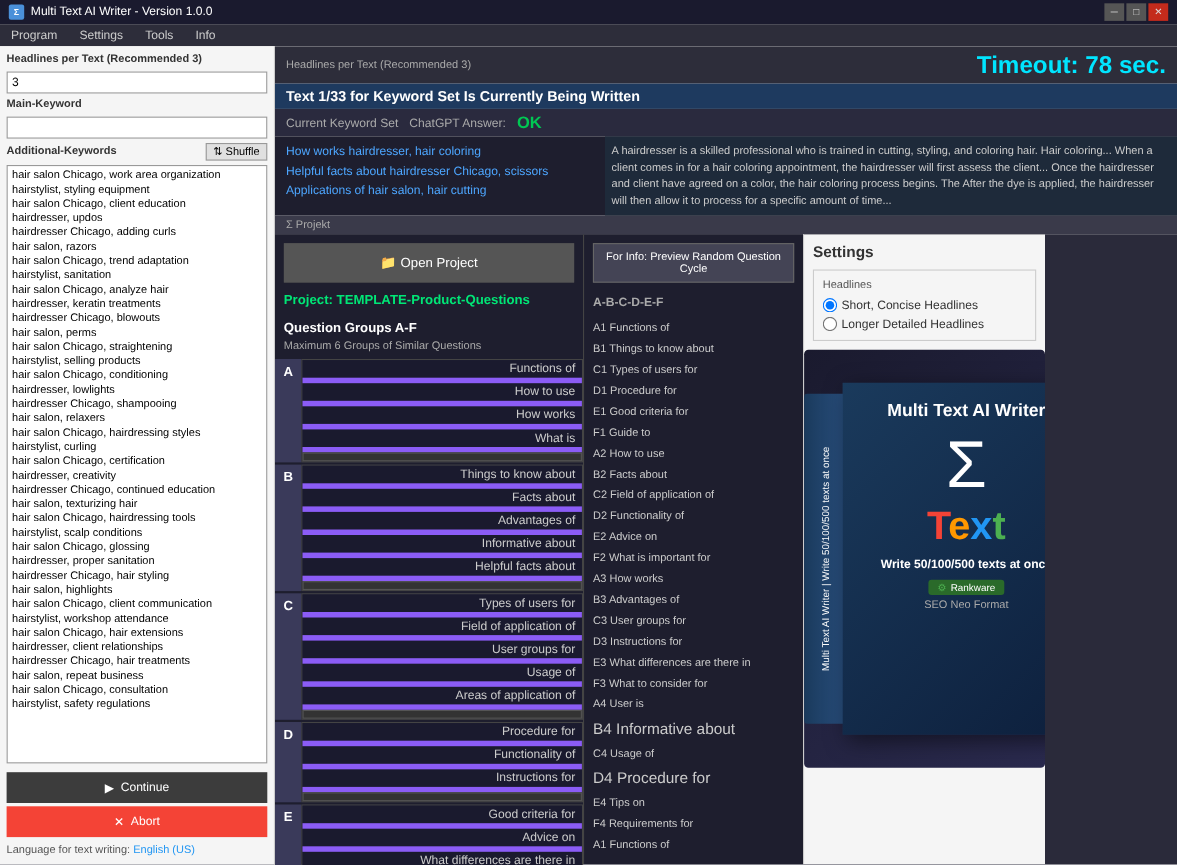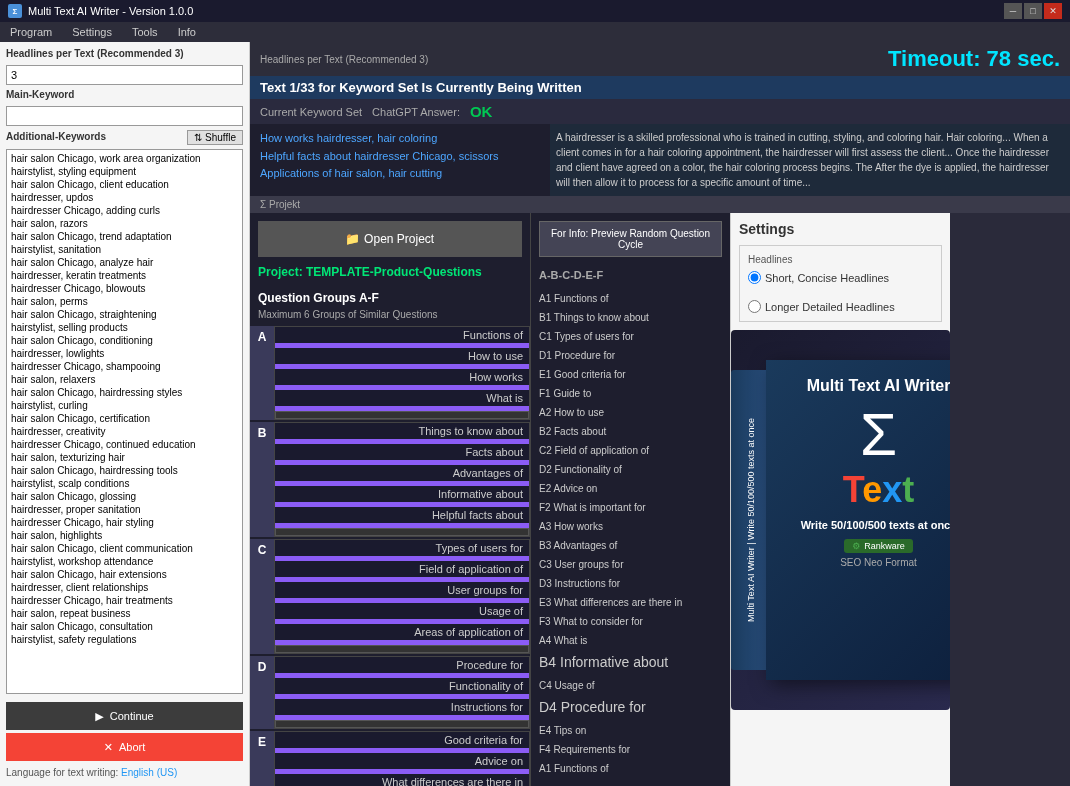--- a/index.html
+++ b/index.html
@@ -80,21 +80,21 @@
     .middle-panel { width: 200px; background: #1e1e2e; flex-shrink: 0; border-left: 1px solid #444; display: flex; flex-direction: column; padding: 8px; gap: 4px; }
     .preview-btn { background: #445; color: #fff; border: 1px solid #666; padding: 6px 4px; font-size: 10px; cursor: pointer; text-align: center; margin-bottom: 8px; }
     .abcd-header { color: #aaa; font-size: 11px; font-weight: bold; margin-bottom: 4px; }
     .abcd-list { color: #ccc; font-size: 10px; line-height: 1.7; overflow-y: auto; flex: 1; }
 
     
     .settings-panel { width: 220px; background: #f5f5f5; border-left: 1px solid #ccc; flex-shrink: 0; padding: 8px; }
     .settings-title { font-size: 14px; font-weight: bold; color: #333; margin-bottom: 8px; }
     .settings-section { border: 1px solid #ccc; padding: 8px; margin-bottom: 8px; }
     .settings-section-label { font-size: 10px; color: #555; margin-bottom: 6px; }
-    .radio-group { display: flex; flex-direction: column; gap: 16px; }
+    .radio-group { display: flex; flex-direction: column; gap: 4px; }
     .radio-item { display: flex; align-items: center; gap: 4px; font-size: 11px; color: #333; cursor: pointer; }
 
     
     .book-area { flex: 1; background: linear-gradient(135deg, #1a1a2e, #2a2a4e); display: flex; align-items: center; justify-content: center; position: relative; min-width: 200px; }
 
     
     ::-webkit-scrollbar { width: 8px; height: 8px; }
     ::-webkit-scrollbar-track { background: #333; }
     ::-webkit-scrollbar-thumb { background: #666; }
 
@@ -331,21 +331,21 @@
             <div style="padding: 1px 0px; cursor: pointer; font-size: 10px; color: rgb(204, 204, 204);">C2 Field of application of</div>
             <div style="padding: 1px 0px; cursor: pointer; font-size: 10px; color: rgb(204, 204, 204);">D2 Functionality of</div>
             <div style="padding: 1px 0px; cursor: pointer; font-size: 10px; color: rgb(204, 204, 204);">E2 Advice on</div>
             <div style="padding: 1px 0px; cursor: pointer; font-size: 10px; color: rgb(204, 204, 204);">F2 What is important for</div>
             <div style="padding: 1px 0px; cursor: pointer; font-size: 10px; color: rgb(204, 204, 204);">A3 How works</div>
             <div style="padding: 1px 0px; cursor: pointer; font-size: 10px; color: rgb(204, 204, 204);">B3 Advantages of</div>
             <div style="padding: 1px 0px; cursor: pointer; font-size: 10px; color: rgb(204, 204, 204);">C3 User groups for</div>
             <div style="padding: 1px 0px; cursor: pointer; font-size: 10px; color: rgb(204, 204, 204);">D3 Instructions for</div>
             <div style="padding: 1px 0px; cursor: pointer; font-size: 10px; color: rgb(204, 204, 204);">E3 What differences are there in</div>
             <div style="padding: 1px 0px; cursor: pointer; font-size: 10px; color: rgb(204, 204, 204);">F3 What to consider for</div>
-            <div style="padding: 1px 0px; cursor: pointer; font-size: 10px; color: rgb(204, 204, 204);">A4 What is</div>
+            <div style="padding: 1px 0px; cursor: pointer; font-size: 10px; color: rgb(204, 204, 204);">A4 User is</div>
             <div style="padding: 1px 0px; cursor: pointer; font-size: 14px; color: rgb(204, 204, 204);">B4 Informative about</div>
             <div style="padding: 1px 0px; cursor: pointer; font-size: 10px; color: rgb(204, 204, 204);">C4 Usage of</div>
             <div style="padding: 1px 0px; cursor: pointer; font-size: 14px; color: rgb(204, 204, 204);">D4 Procedure for</div>
             <div style="padding: 1px 0px; cursor: pointer; font-size: 10px; color: rgb(204, 204, 204);">E4 Tips on</div>
             <div style="padding: 1px 0px; cursor: pointer; font-size: 10px; color: rgb(204, 204, 204);">F4 Requirements for</div>
             <div style="padding: 1px 0px; cursor: pointer; font-size: 10px; color: rgb(204, 204, 204);">A1 Functions of</div>
             <div style="padding: 1px 0px; cursor: pointer; font-size: 10px; color: rgb(204, 204, 204);">B5 Helpful facts about</div>
           </div>
       </div>
 

